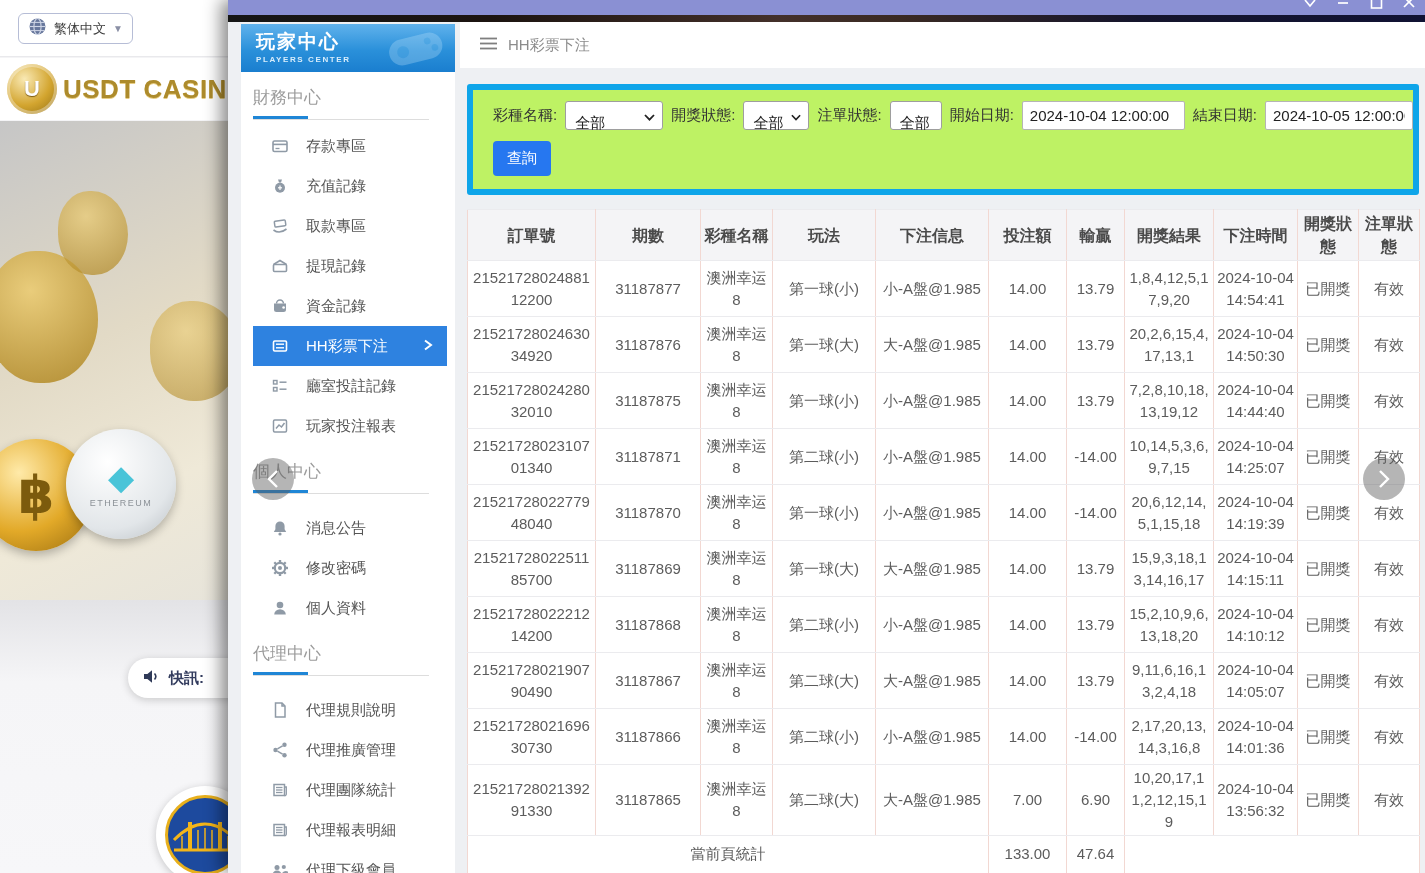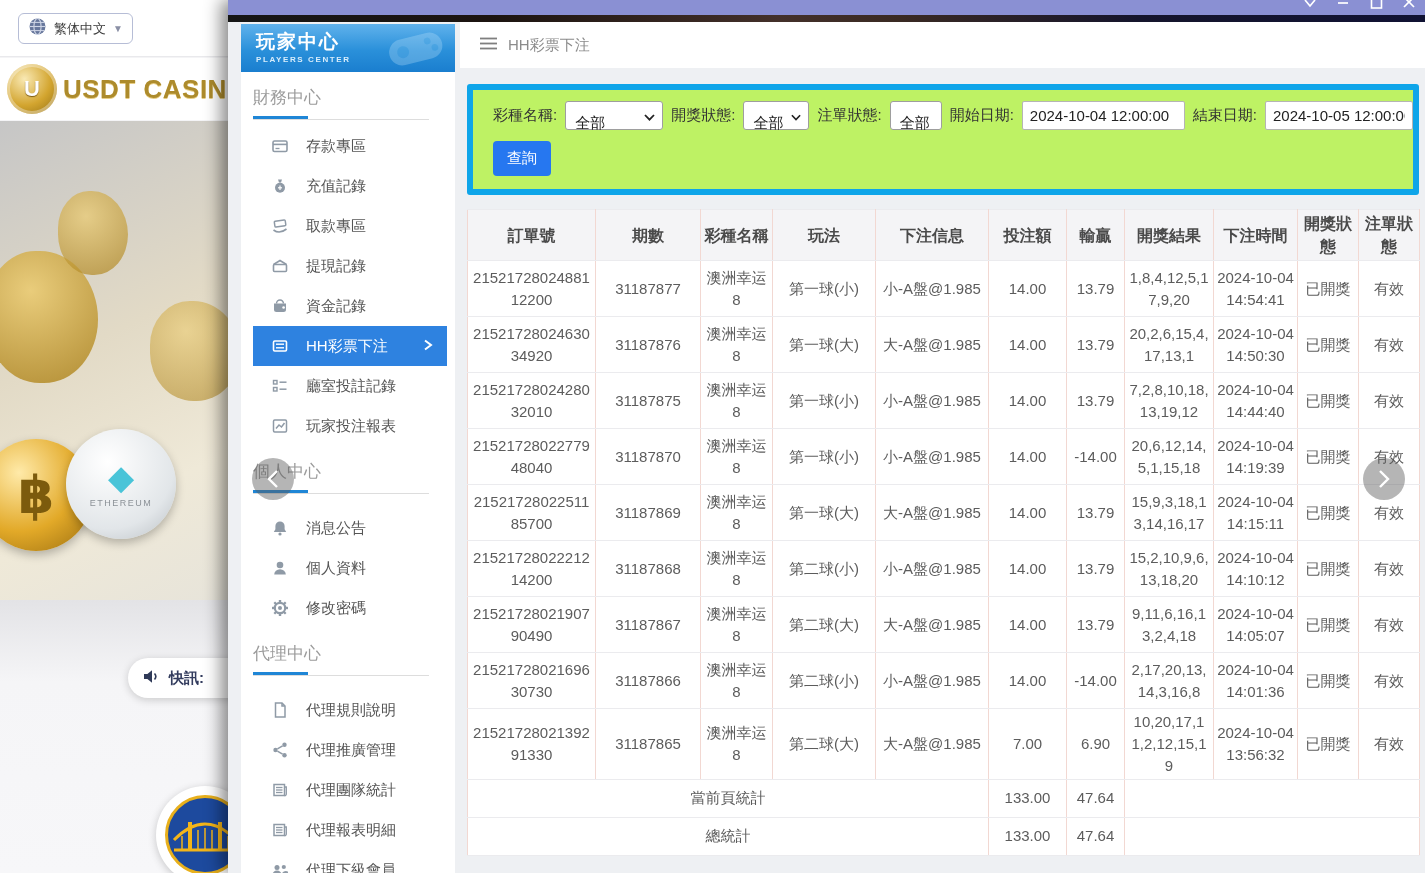--- a/index.html
+++ b/index.html
@@ -288,42 +288,42 @@
                 <svg viewBox="0 0 18 18">
                   <path d="M9 2.5 a4.6 4.6 0 0 1 4.6 4.6 v3.2 l1.6 2.6 H2.8 l1.6 -2.6 V7.1 A4.6 4.6 0 0 1 9 2.5" fill="currentColor"></path>
                   <circle cx="9" cy="15" r="1.6" fill="currentColor"></circle>
                 </svg>
               </span>
             <span class="lbl">消息公告</span>
           </div>
           <div class="nav-item">
             <span class="icn">
                 <svg viewBox="0 0 18 18">
-                  <circle cx="9" cy="6" r="3.3" fill="currentColor"></circle>
-                  <path d="M3.2 15.5 a5.8 5.3 0 0 1 11.6 0 z" fill="currentColor"></path>
-                </svg>
-              </span>
-            <span class="lbl">個人資料</span>
-          </div>
-          <div class="nav-item">
-            <span class="icn">
-                <svg viewBox="0 0 18 18">
                   <circle cx="9" cy="9" r="5.2" fill="none" stroke="currentColor" stroke-width="2.2"></circle>
                   <circle cx="9" cy="9" r="2" fill="currentColor"></circle>
                   <line x1="9" y1="1" x2="9" y2="4" stroke="currentColor" stroke-width="2.4"></line>
                   <line x1="9" y1="14" x2="9" y2="17" stroke="currentColor" stroke-width="2.4"></line>
                   <line x1="1" y1="9" x2="4" y2="9" stroke="currentColor" stroke-width="2.4"></line>
                   <line x1="14" y1="9" x2="17" y2="9" stroke="currentColor" stroke-width="2.4"></line>
                   <line x1="3.3" y1="3.3" x2="5.4" y2="5.4" stroke="currentColor" stroke-width="2.2"></line>
                   <line x1="12.6" y1="12.6" x2="14.7" y2="14.7" stroke="currentColor" stroke-width="2.2"></line>
                   <line x1="14.7" y1="3.3" x2="12.6" y2="5.4" stroke="currentColor" stroke-width="2.2"></line>
                   <line x1="5.4" y1="12.6" x2="3.3" y2="14.7" stroke="currentColor" stroke-width="2.2"></line>
                 </svg>
               </span>
             <span class="lbl">修改密碼</span>
+          </div>
+          <div class="nav-item">
+            <span class="icn">
+                <svg viewBox="0 0 18 18">
+                  <circle cx="9" cy="6" r="3.3" fill="currentColor"></circle>
+                  <path d="M3.2 15.5 a5.8 5.3 0 0 1 11.6 0 z" fill="currentColor"></path>
+                </svg>
+              </span>
+            <span class="lbl">個人資料</span>
           </div>
         </div>
 
         <div class="section-label">代理中心</div>
         <div class="section-rule"></div>
         <div class="nav-list" style="margin-top:14px;">
           <div class="nav-item">
             <span class="icn">
                 <svg viewBox="0 0 18 18">
                   <path d="M4.5 2 h6.5 l3 3 v11 H4.5 z" fill="none" stroke="currentColor" stroke-width="1.5"></path>
@@ -490,20 +490,33 @@
                 <td>第一球(小)</td>
                 <td>小-A盤@1.985</td>
                 <td>14.00</td>
                 <td>13.79</td>
                 <td class="brk">7,2,8,10,18,13,19,12</td>
                 <td>2024-10-04 14:44:40</td>
                 <td>已開獎</td>
                 <td>有效</td>
               </tr>
 
+              <tr class="data-row">
+                <td class="brk">2152172802310701340</td>
+                <td>31187871</td>
+                <td>澳洲幸运8</td>
+                <td>第二球(小)</td>
+                <td>小-A盤@1.985</td>
+                <td>14.00</td>
+                <td>-14.00</td>
+                <td class="brk">10,14,5,3,6,9,7,15</td>
+                <td>2024-10-04 14:25:07</td>
+                <td>已開獎</td>
+                <td>有效</td>
+              </tr>
 
               <tr class="data-row">
                 <td class="brk">2152172802277948040</td>
                 <td>31187870</td>
                 <td>澳洲幸运8</td>
                 <td>第一球(小)</td>
                 <td>小-A盤@1.985</td>
                 <td>14.00</td>
                 <td>-14.00</td>
                 <td class="brk">20,6,12,14,5,1,15,18</td>

